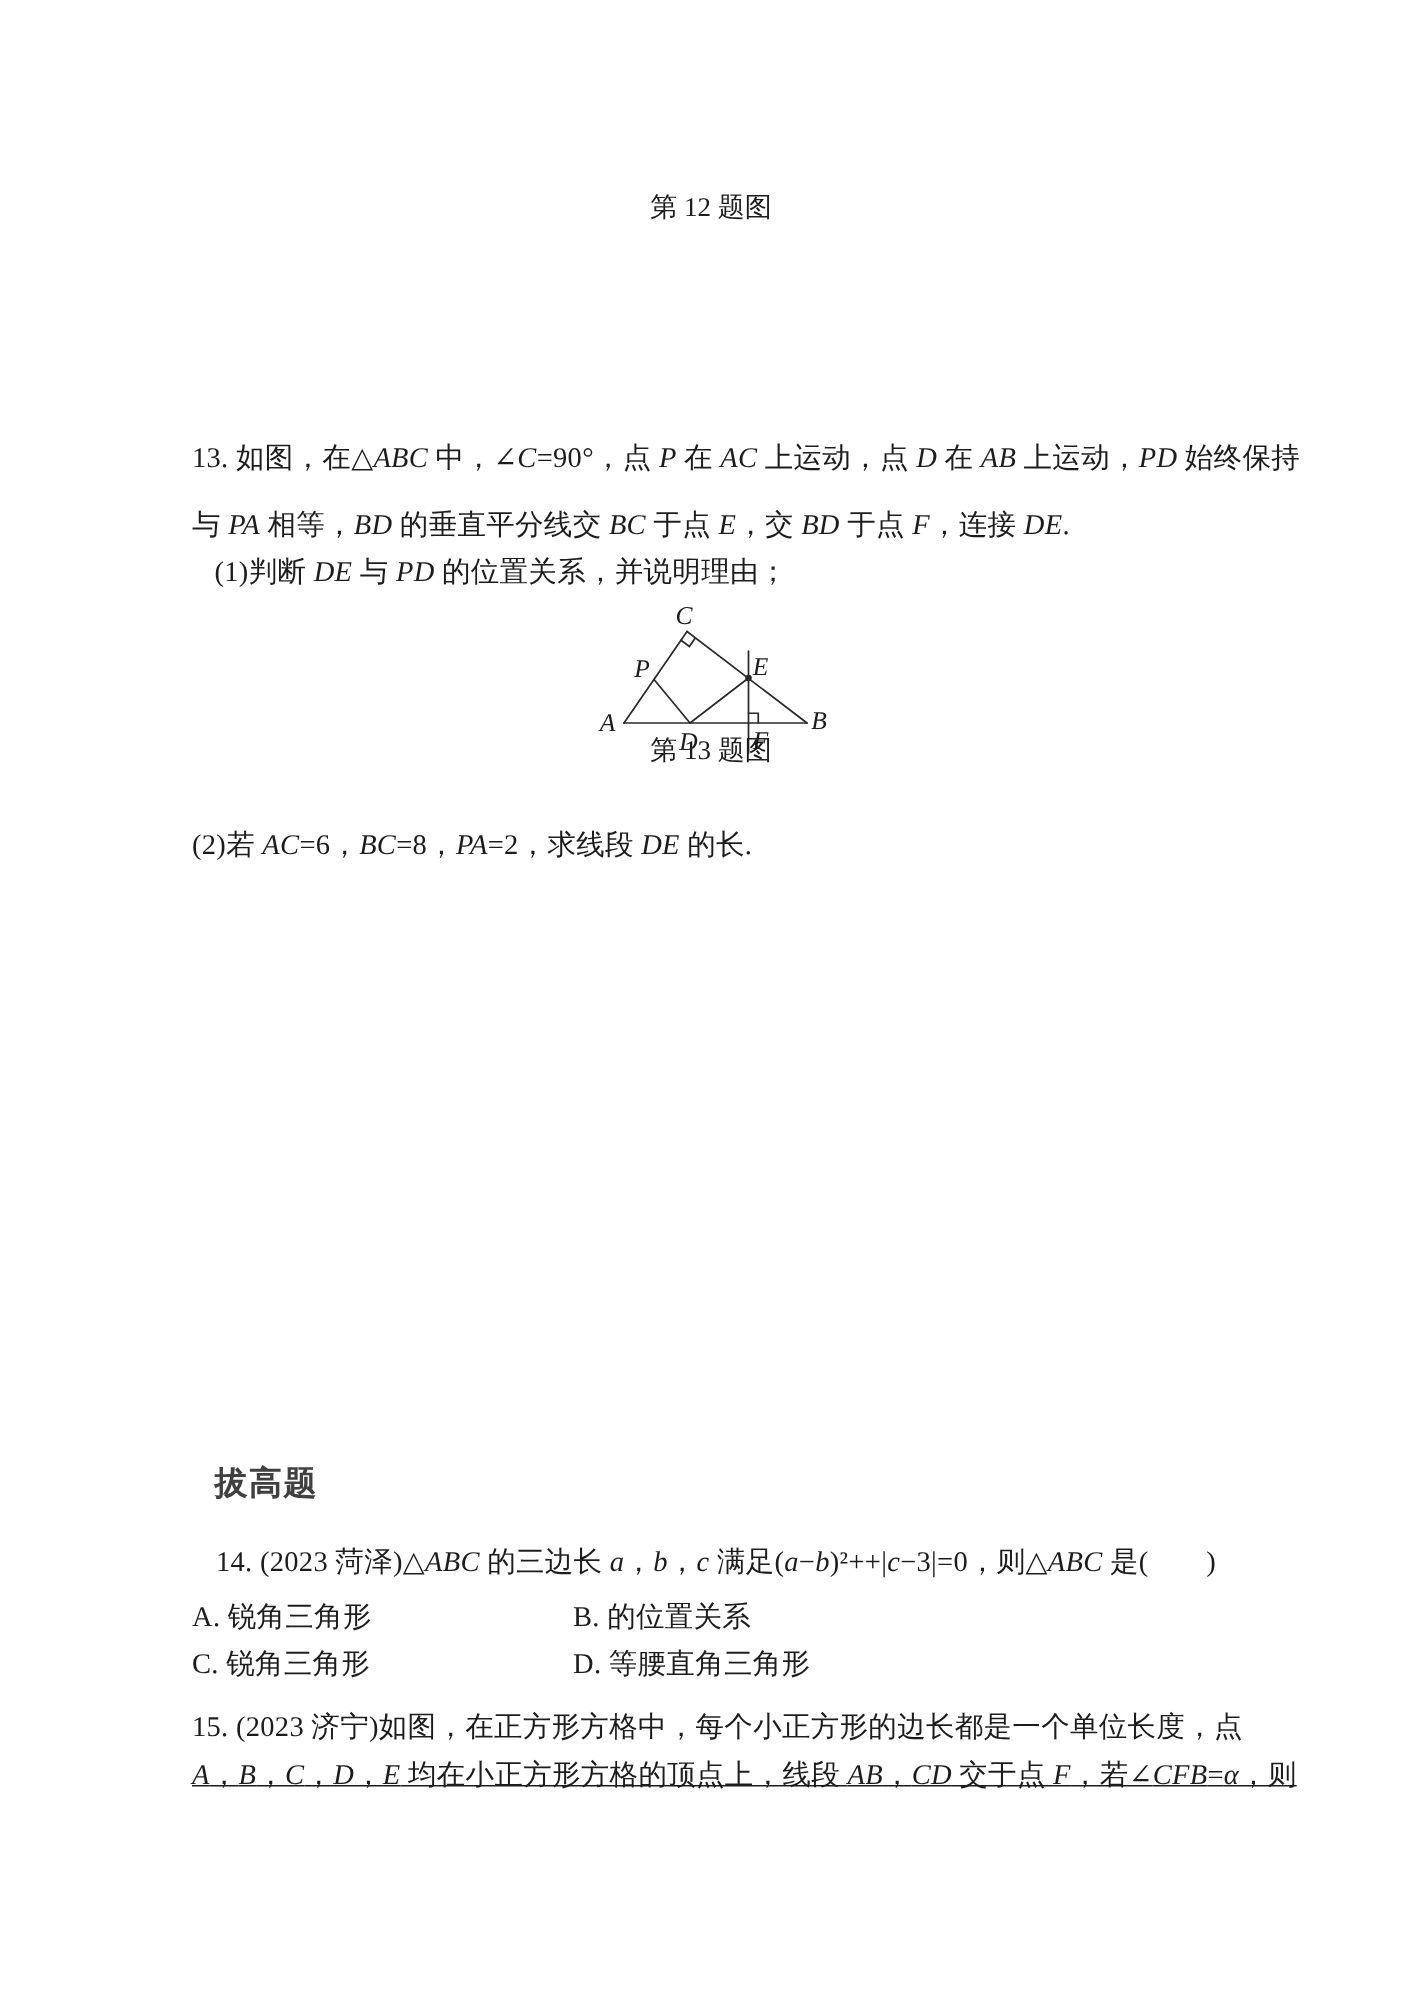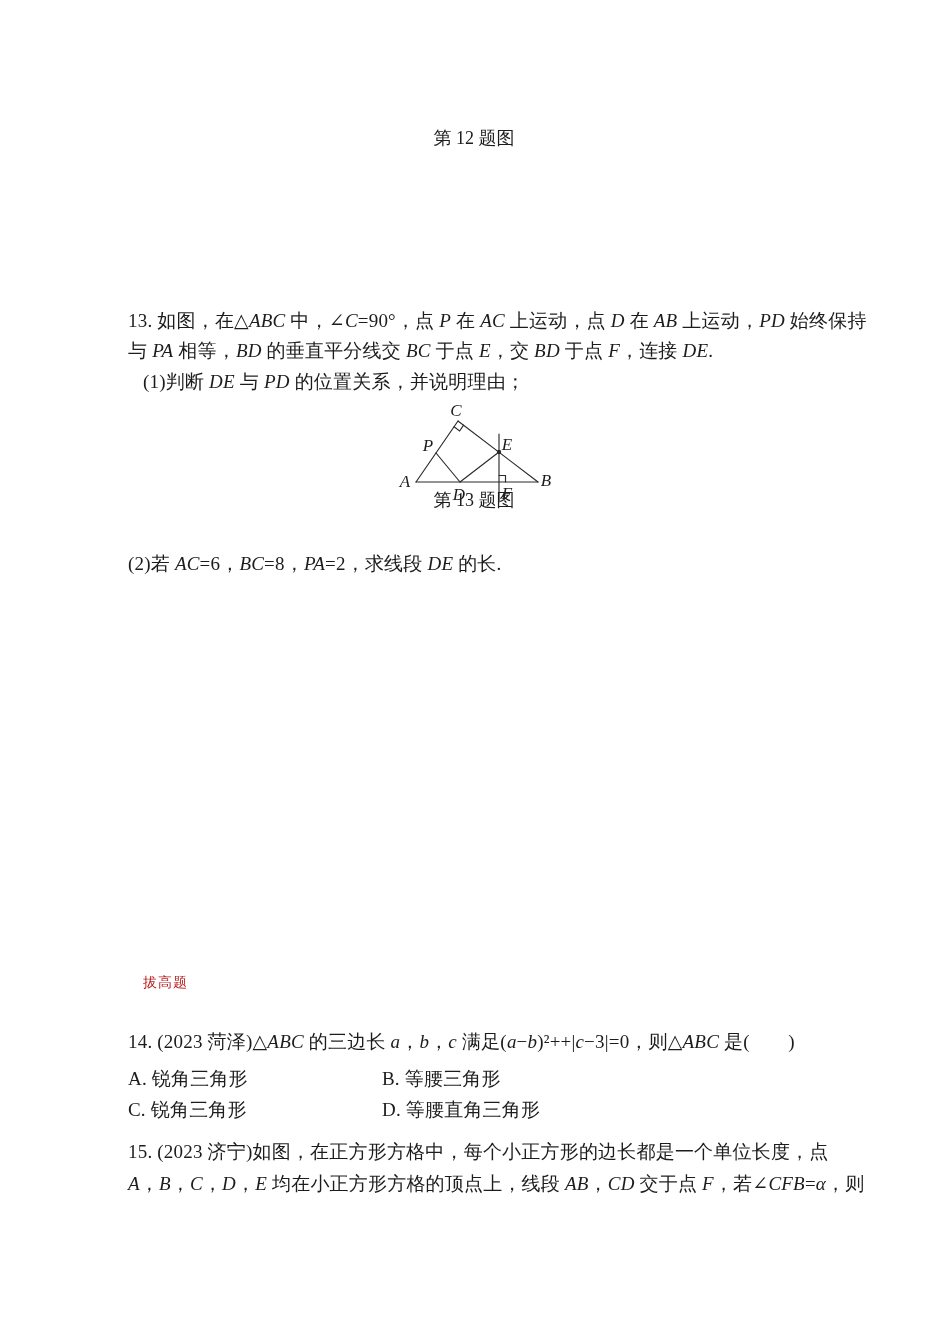--- a/index.html
+++ b/index.html
@@ -20,24 +20,24 @@
   .center-cap {
     position:absolute;
     left:0; width:948px;
     text-align:center;
     font-size:18px;
     white-space:nowrap;
   }
   .section-heading {
     position:absolute;
     font-family:"Liberation Sans","DejaVu Sans",sans-serif;
-    font-weight:normal;
-    font-size:14px;
+    font-weight:bold;
+    font-size:22px;
     letter-spacing:1px;
-    color:#b91c1c;
+    color:#404040;
   }
   .math i { font-style:italic; }
   #fig13 { position:absolute; left:395px; top:398px; }
   #fig13 text {
     font-family:"Liberation Serif","DejaVu Serif",serif;
     font-style:italic;
     font-size:17px;
     fill:#1c1c1c;
   }
   #fig13 line, #fig13 path, #fig13 polyline {
@@ -45,21 +45,21 @@
     stroke-width:1.15;
     fill:none;
     stroke-linecap:round;
   }
 </style>
 </head>
 <body>
 
 <div class="center-cap" style="top:126px;">第 12 题图</div>
 
-<div class="line math" style="left:128px; top:308px;text-align:right;">13. 如图，在△<i>ABC</i> 中，∠<i>C</i>=90°，点 <i>P</i> 在 <i>AC</i> 上运动，点 <i>D</i> 在 <i>AB</i> 上运动，<i>PD</i> 始终保持</div>
+<div class="line math" style="left:128px; top:293px;text-align:right;">13. 如图，在△<i>ABC</i> 中，∠<i>C</i>=90°，点 <i>P</i> 在 <i>AC</i> 上运动，点 <i>D</i> 在 <i>AB</i> 上运动，<i>PD</i> 始终保持</div>
 <div class="line math" style="left:128px; top:338px;text-align:right;">与 <i>PA</i> 相等，<i>BD</i> 的垂直平分线交 <i>BC</i> 于点 <i>E</i>，交 <i>BD</i> 于点 <i>F</i>，连接 <i>DE</i>.</div>
 <div class="line math" style="left:128px; top:369px;margin-left:15px;">(1)判断 <i>DE</i> 与 <i>PD</i> 的位置关系，并说明理由；</div>
 
 <svg id="fig13" width="170" height="110" viewBox="395 398 170 110">
 
   <line x1="416" y1="482" x2="538" y2="482"></line>
   <line x1="416" y1="482" x2="458" y2="421"></line>
   <line x1="458" y1="421" x2="538" y2="482"></line>
 
   <line x1="436" y1="453" x2="460" y2="482"></line>
@@ -81,20 +81,20 @@
   <text x="507" y="499" text-anchor="middle">F</text>
   <text x="546" y="486" text-anchor="middle">B</text>
 </svg>
 
 <div class="center-cap" style="top:488px;">第 13 题图</div>
 
 <div class="line math" style="left:128px; top:551px;">(2)若 <i>AC</i>=6，<i>BC</i>=8，<i>PA</i>=2，求线段 <i>DE</i> 的长.</div>
 
 <div class="section-heading" style="left:143px; top:974px;">拔高题</div>
 
-<div class="line math" style="left:128px; top:1029px;">14. (2023 菏泽)△<i>ABC</i> 的三边长 <i>a</i>，<i>b</i>，<i>c</i> 满足(<i>a</i>−<i>b</i>)²++|<i>c</i>−3|=0，则△<i>ABC</i> 是(　　)</div>
+<div class="line math" style="left:144px; top:1029px;">14. (2023 菏泽)△<i>ABC</i> 的三边长 <i>a</i>，<i>b</i>，<i>c</i> 满足(<i>a</i>−<i>b</i>)²++|<i>c</i>−3|=0，则△<i>ABC</i> 是(　　)</div>
 <div class="line" style="left:128px; top:1066px;">A. 锐角三角形</div>
-<div class="line" style="left:382px; top:1066px;">B. 等腰三角形</div>
+<div class="line" style="left:382px; top:1066px;">B. 的位置关系</div>
 <div class="line" style="left:128px; top:1097px;text-align:center;">C. 锐角三角形</div>
 <div class="line" style="left:382px; top:1097px;">D. 等腰直角三角形</div>
 
 <div class="line math" style="left:128px; top:1139px;">15. (2023 济宁)如图，在正方形方格中，每个小正方形的边长都是一个单位长度，点</div>
-<div class="line math" style="left:128px; top:1171px;"><i>A</i>，<i>B</i>，<i>C</i>，<i>D</i>，<i>E</i> 均在小正方形方格的顶点上，线段 <i>AB</i>，<i>CD</i> 交于点 <i>F</i>，若∠<i>CFB</i>=<i>α</i>，则</div>
+<div class="line math" style="left:128px; top:1171px;text-decoration:underline;"><i>A</i>，<i>B</i>，<i>C</i>，<i>D</i>，<i>E</i> 均在小正方形方格的顶点上，线段 <i>AB</i>，<i>CD</i> 交于点 <i>F</i>，若∠<i>CFB</i>=<i>α</i>，则</div>
 
 </body></html>

